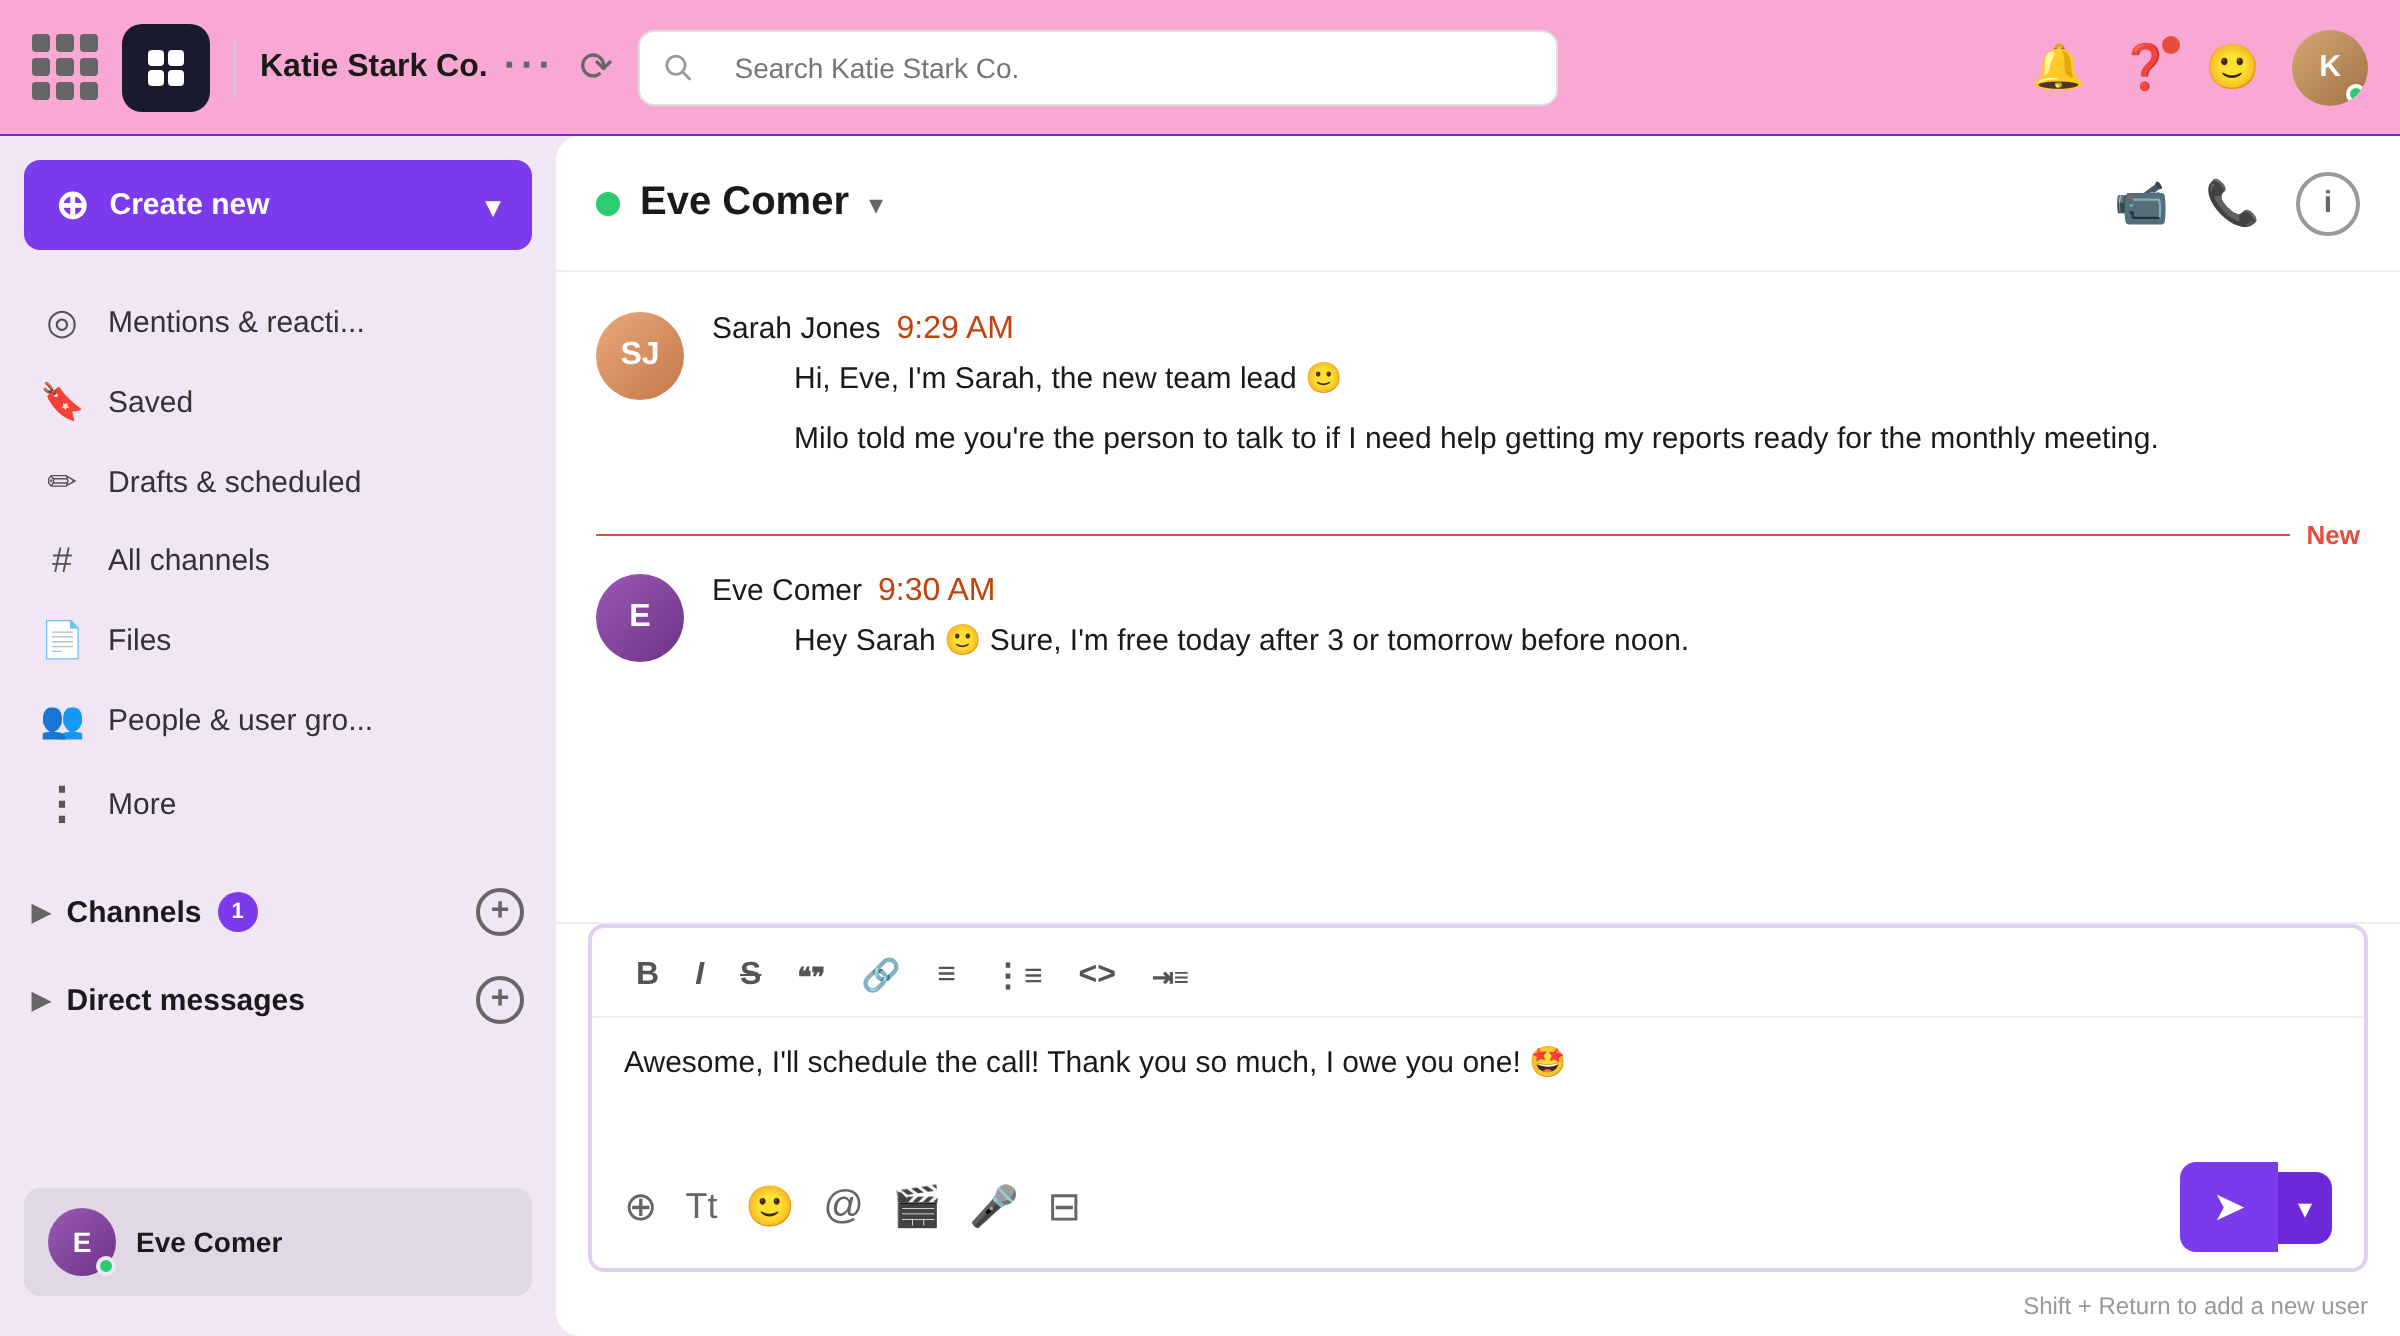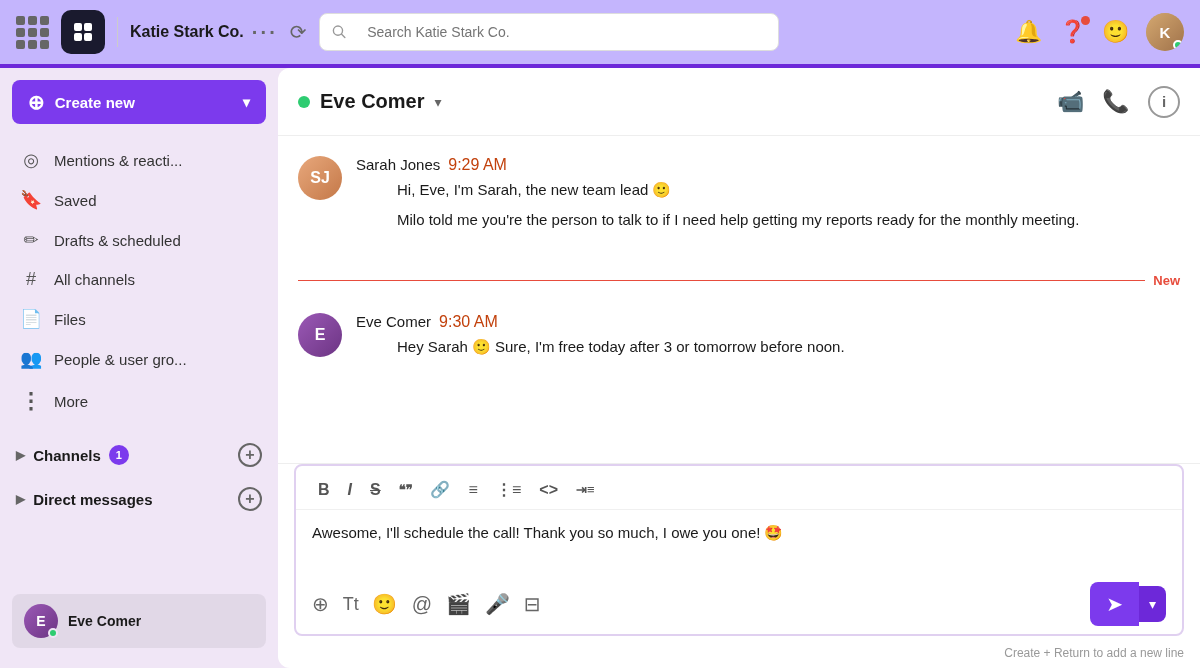--- a/index.html
+++ b/index.html
@@ -1,19 +1,19 @@
 <!DOCTYPE html>
 <html><head>
   <meta charset="utf-8">
   <style>
     * { box-sizing: border-box; margin: 0; padding: 0; }
     body { font-family: -apple-system, BlinkMacSystemFont, 'Segoe UI', sans-serif; background: #f0e6f6; width: 1200px; height: 668px; overflow: hidden; display: flex; flex-direction: column; }
 
     
-    .topbar { height: 68px; background: #c4b5fd; display: flex; align-items: center; padding: 0 16px; gap: 12px; border-bottom: 4px solid #6d28d9; flex-shrink: 0; }
+    .topbar { height: 68px; background: #f9a8d4; display: flex; align-items: center; padding: 0 16px; gap: 12px; border-bottom: 1px solid #6d28d9; flex-shrink: 0; }
     .topbar-grid { display: grid; grid-template-columns: 9px 9px 9px; grid-template-rows: 9px 9px 9px; gap: 3px; cursor: pointer; }
     .topbar-grid span { width: 9px; height: 9px; background: #666; border-radius: 2px; display: block; }
     .topbar-logo { width: 44px; height: 44px; background: #1a1a2e; border-radius: 10px; display: flex; align-items: center; justify-content: center; color: white; font-size: 20px; font-weight: bold; flex-shrink: 0; }
     .topbar-divider { width: 1px; height: 30px; background: #ccc; }
     .topbar-workspace { display: flex; align-items: center; gap: 8px; font-weight: 700; font-size: 16px; color: #1a1a1a; }
     .topbar-workspace-dots { font-size: 20px; color: #666; cursor: pointer; letter-spacing: 2px; }
     .topbar-history { color: #666; cursor: pointer; font-size: 20px; }
     .topbar-search { flex: 1; max-width: 460px; background: white; border: 1px solid #ddd; border-radius: 8px; display: flex; align-items: center; padding: 0 12px; gap: 21px; height: 38px; }
     .topbar-search input { border: none; outline: none; font-size: 14px; color: #666; width: 100%; background: transparent; }
     .topbar-right { margin-left: auto; display: flex; align-items: center; gap: 16px; }
@@ -46,21 +46,21 @@
     .content { flex: 1; background: white; display: flex; flex-direction: column; border-radius: 12px 0 0 12px; overflow: hidden; }
     .content-header { height: 68px; border-bottom: 1px solid #eee; display: flex; align-items: center; padding: 0 20px; gap: 10px; flex-shrink: 0; }
     .contact-status { width: 12px; height: 12px; background: #2ecc71; border-radius: 50%; flex-shrink: 0; }
     .contact-name { font-size: 20px; font-weight: 700; color: #1a1a1a; }
     .contact-chevron { color: #666; font-size: 14px; cursor: pointer; }
     .header-actions { margin-left: auto; display: flex; align-items: center; gap: 18px; }
     .header-action-btn { color: #555; font-size: 22px; cursor: pointer; }
     .header-info-btn { width: 32px; height: 32px; border: 2px solid #999; border-radius: 50%; display: flex; align-items: center; justify-content: center; color: #666; font-size: 15px; cursor: pointer; font-weight: bold; }
 
     
-    .messages-area { flex: 1; overflow-y: auto; padding: 20px; display: flex; flex-direction: column; gap: 13px; }
+    .messages-area { flex: 1; overflow-y: auto; padding: 20px; display: flex; flex-direction: column; gap: 0; }
     .message-group { display: flex; gap: 14px; margin-bottom: 16px; }
     .message-avatar { width: 44px; height: 44px; border-radius: 50%; flex-shrink: 0; overflow: hidden; }
     .msg-avatar-sarah { background: linear-gradient(135deg, #e8a87c, #c47848); }
     .msg-avatar-eve { background: linear-gradient(135deg, #9b59b6, #6c3483); }
     .avatar-circle { width: 100%; height: 100%; display: flex; align-items: center; justify-content: center; color: white; font-weight: bold; font-size: 16px; }
     .message-content { flex: 1; }
     .message-header { display: flex; align-items: baseline; gap: 8px; margin-bottom: 4px; }
     .message-sender { font-weight: 400; font-size: 15px; color: #1a1a1a; }
     .message-time { font-size: 16px; color: #c2410c; }
     .message-text { font-size: 15px; color: #1a1a1a; line-height: 1.6; }
@@ -276,17 +276,17 @@
           <span class="compose-action-btn">🎬</span>
           <span class="compose-action-btn">🎤</span>
           <span class="compose-action-btn">⊟</span>
           <div class="compose-send">
             <button class="send-btn">➤</button>
             <button class="send-chevron">▾</button>
           </div>
         </div>
       </div>
       <div class="compose-hint">
-        <span>Create + Return to add a new line</span>
+        <span>Shift + Return to add a new user</span>
       </div>
     </div>
   </div>
 </div>
 
 </body></html>

